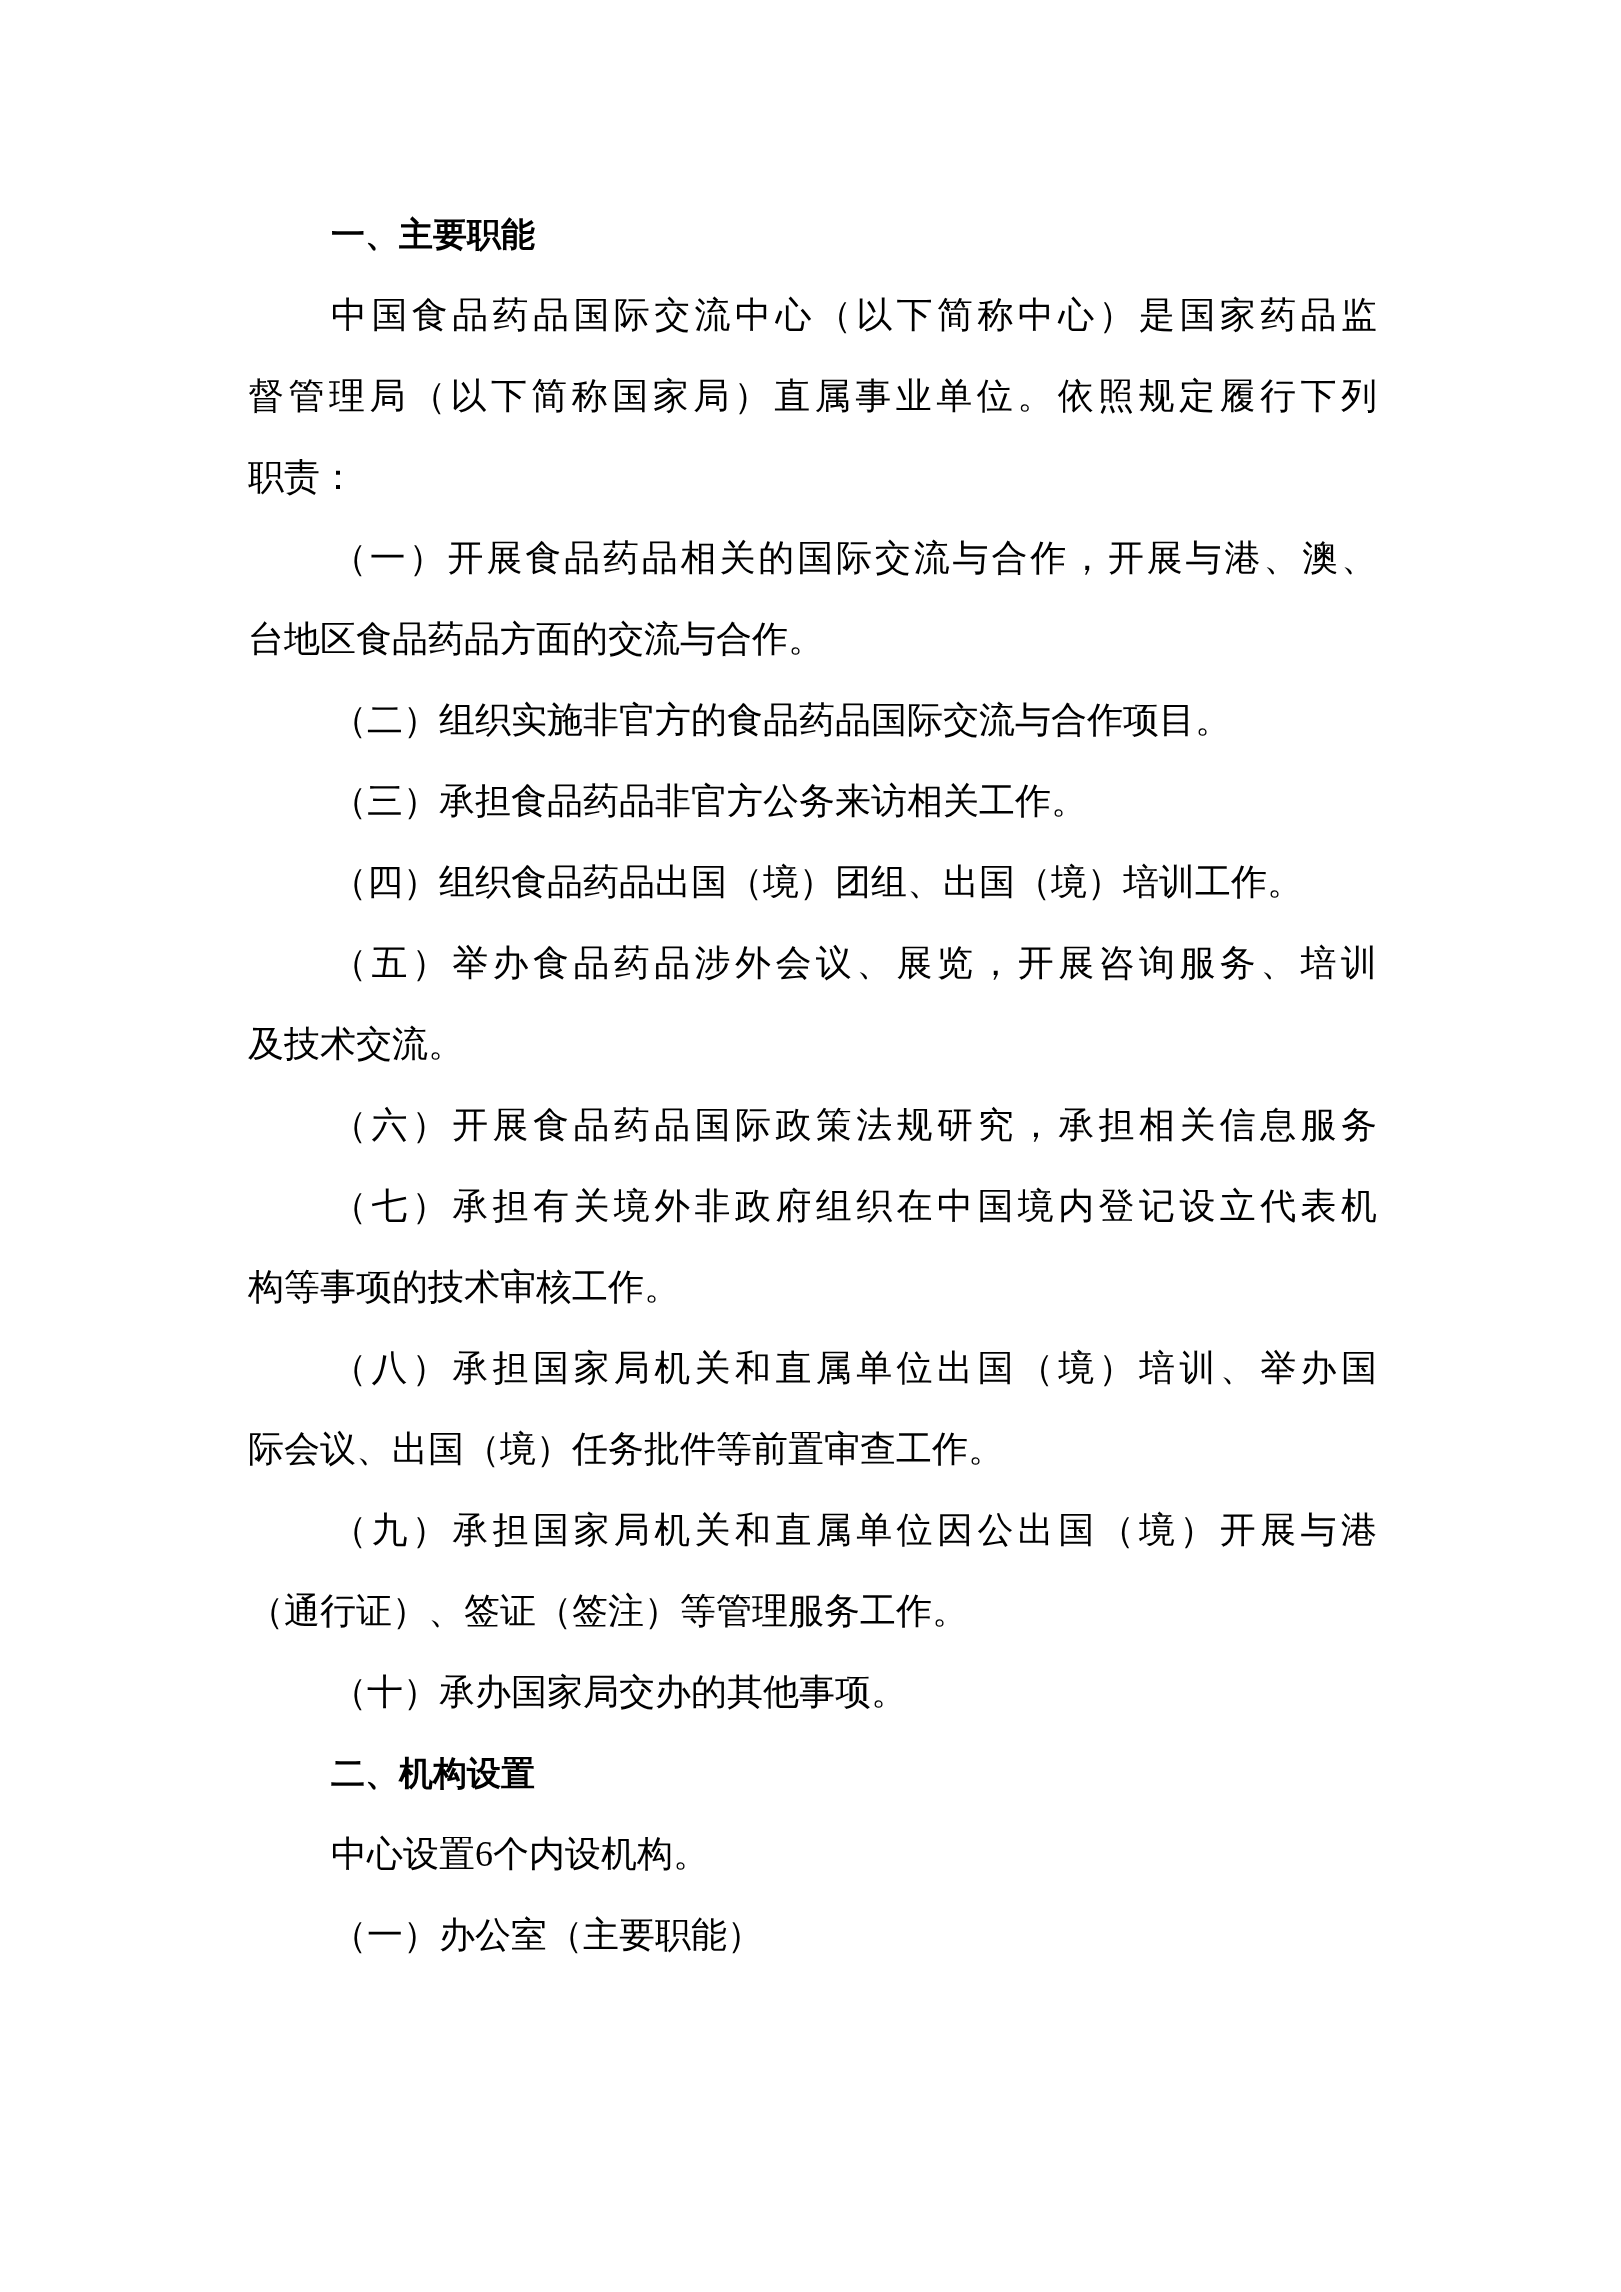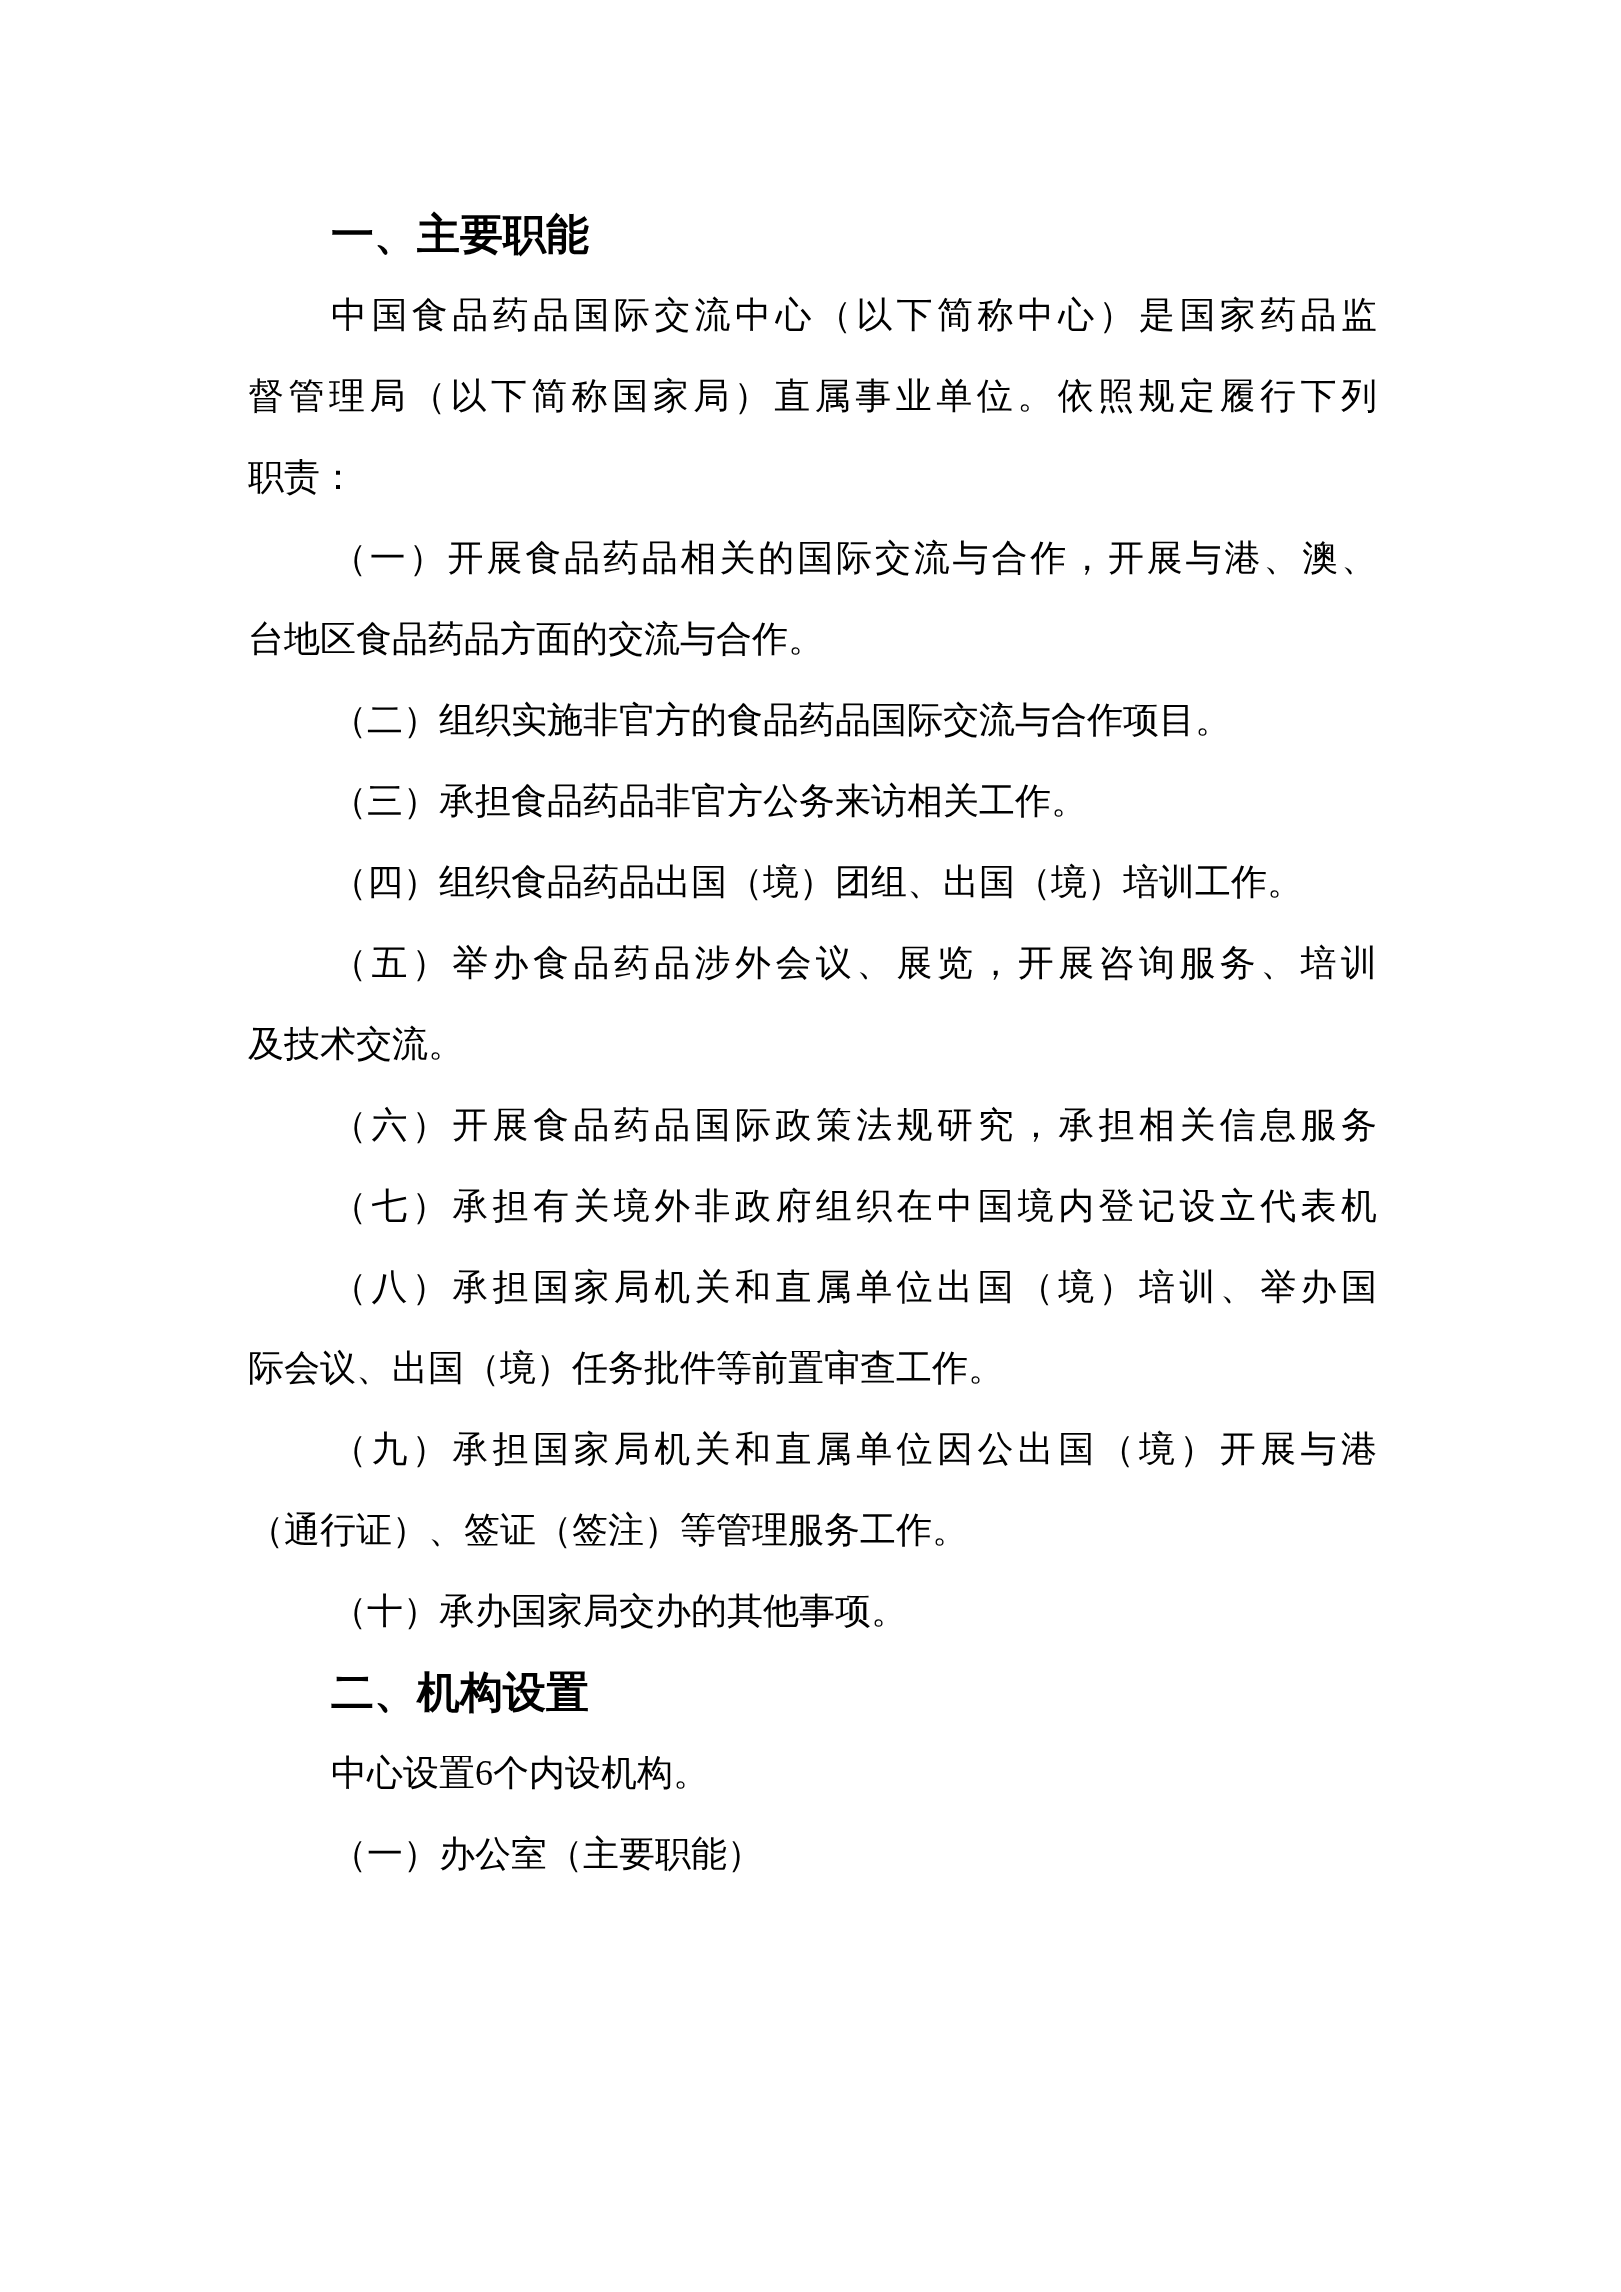--- a/index.html
+++ b/index.html
@@ -42,41 +42,42 @@
   
   .fill {
     white-space: normal;
     text-align: justify;
     text-align-last: justify;
   }
   
   .h {
     font-family: "Liberation Sans", sans-serif;
     font-weight: 700;
-    font-size: 43px;
+    font-size: 34px;
   }
 </style>
 </head>
 <body>
 
 <div class="page">
   <div class="doc">
     <div class="line h ind">一、主要职能</div>
     <div class="line ind fill">中国食品药品国际交流中心（以下简称中心）是国家药品监</div>
     <div class="line fill">督管理局（以下简称国家局）直属事业单位。依照规定履行下列</div>
     <div class="line">职责：</div>
     <div class="line ind fill">（一）开展食品药品相关的国际交流与合作，开展与港、澳、</div>
     <div class="line">台地区食品药品方面的交流与合作。</div>
     <div class="line ind">（二）组织实施非官方的食品药品国际交流与合作项目。</div>
     <div class="line ind">（三）承担食品药品非官方公务来访相关工作。</div>
     <div class="line ind">（四）组织食品药品出国（境）团组、出国（境）培训工作。</div>
     <div class="line ind fill">（五）举办食品药品涉外会议、展览，开展咨询服务、培训</div>
     <div class="line">及技术交流。</div>
     <div class="line ind fill">（六）开展食品药品国际政策法规研究，承担相关信息服务</div>
     <div class="line ind fill">（七）承担有关境外非政府组织在中国境内登记设立代表机</div>
+    <div class="line">构等事项的技术审核工作。</div>
     <div class="line ind fill">（八）承担国家局机关和直属单位出国（境）培训、举办国</div>
     <div class="line">际会议、出国（境）任务批件等前置审查工作。</div>
     <div class="line ind fill">（九）承担国家局机关和直属单位因公出国（境）开展与港</div>
     <div class="line">（通行证）、签证（签注）等管理服务工作。</div>
     <div class="line ind">（十）承办国家局交办的其他事项。</div>
     <div class="line h ind">二、机构设置</div>
     <div class="line ind">中心设置6个内设机构。</div>
     <div class="line ind">（一）办公室（主要职能）</div>
   </div>
 </div>

